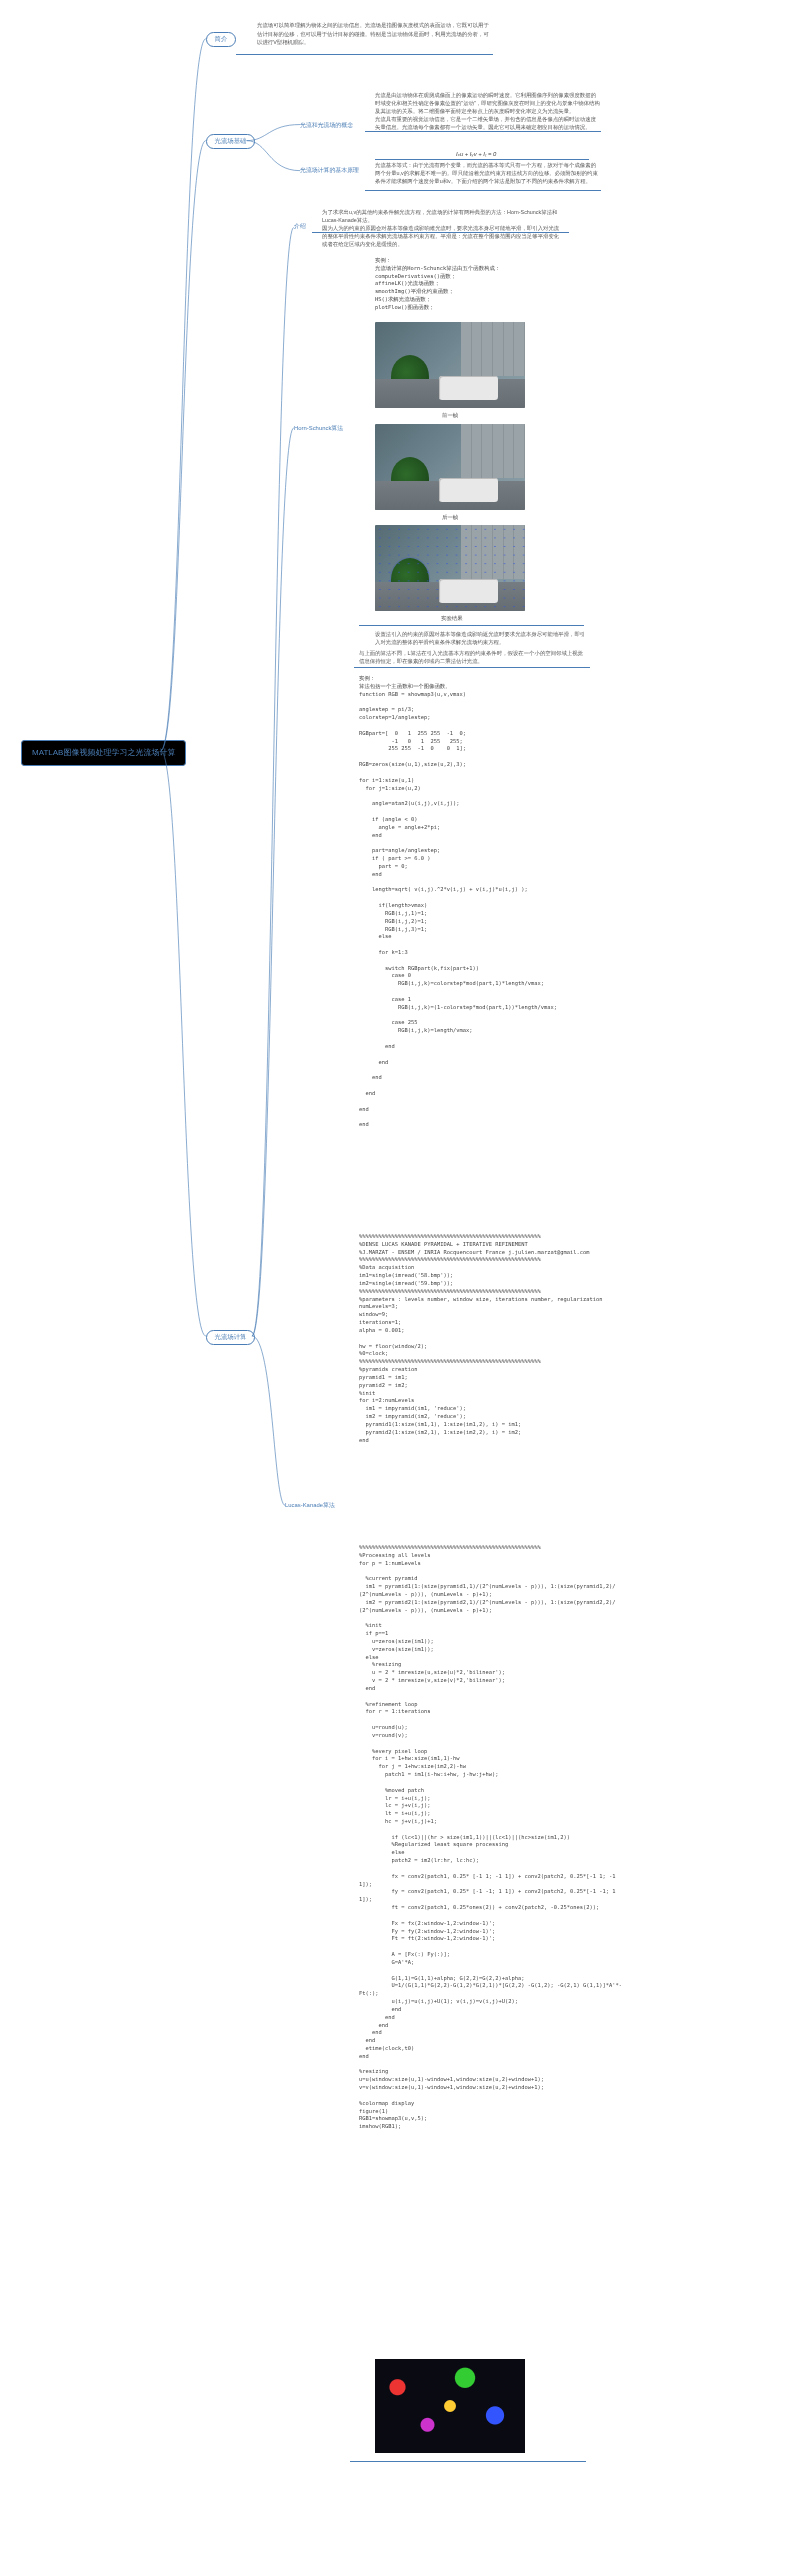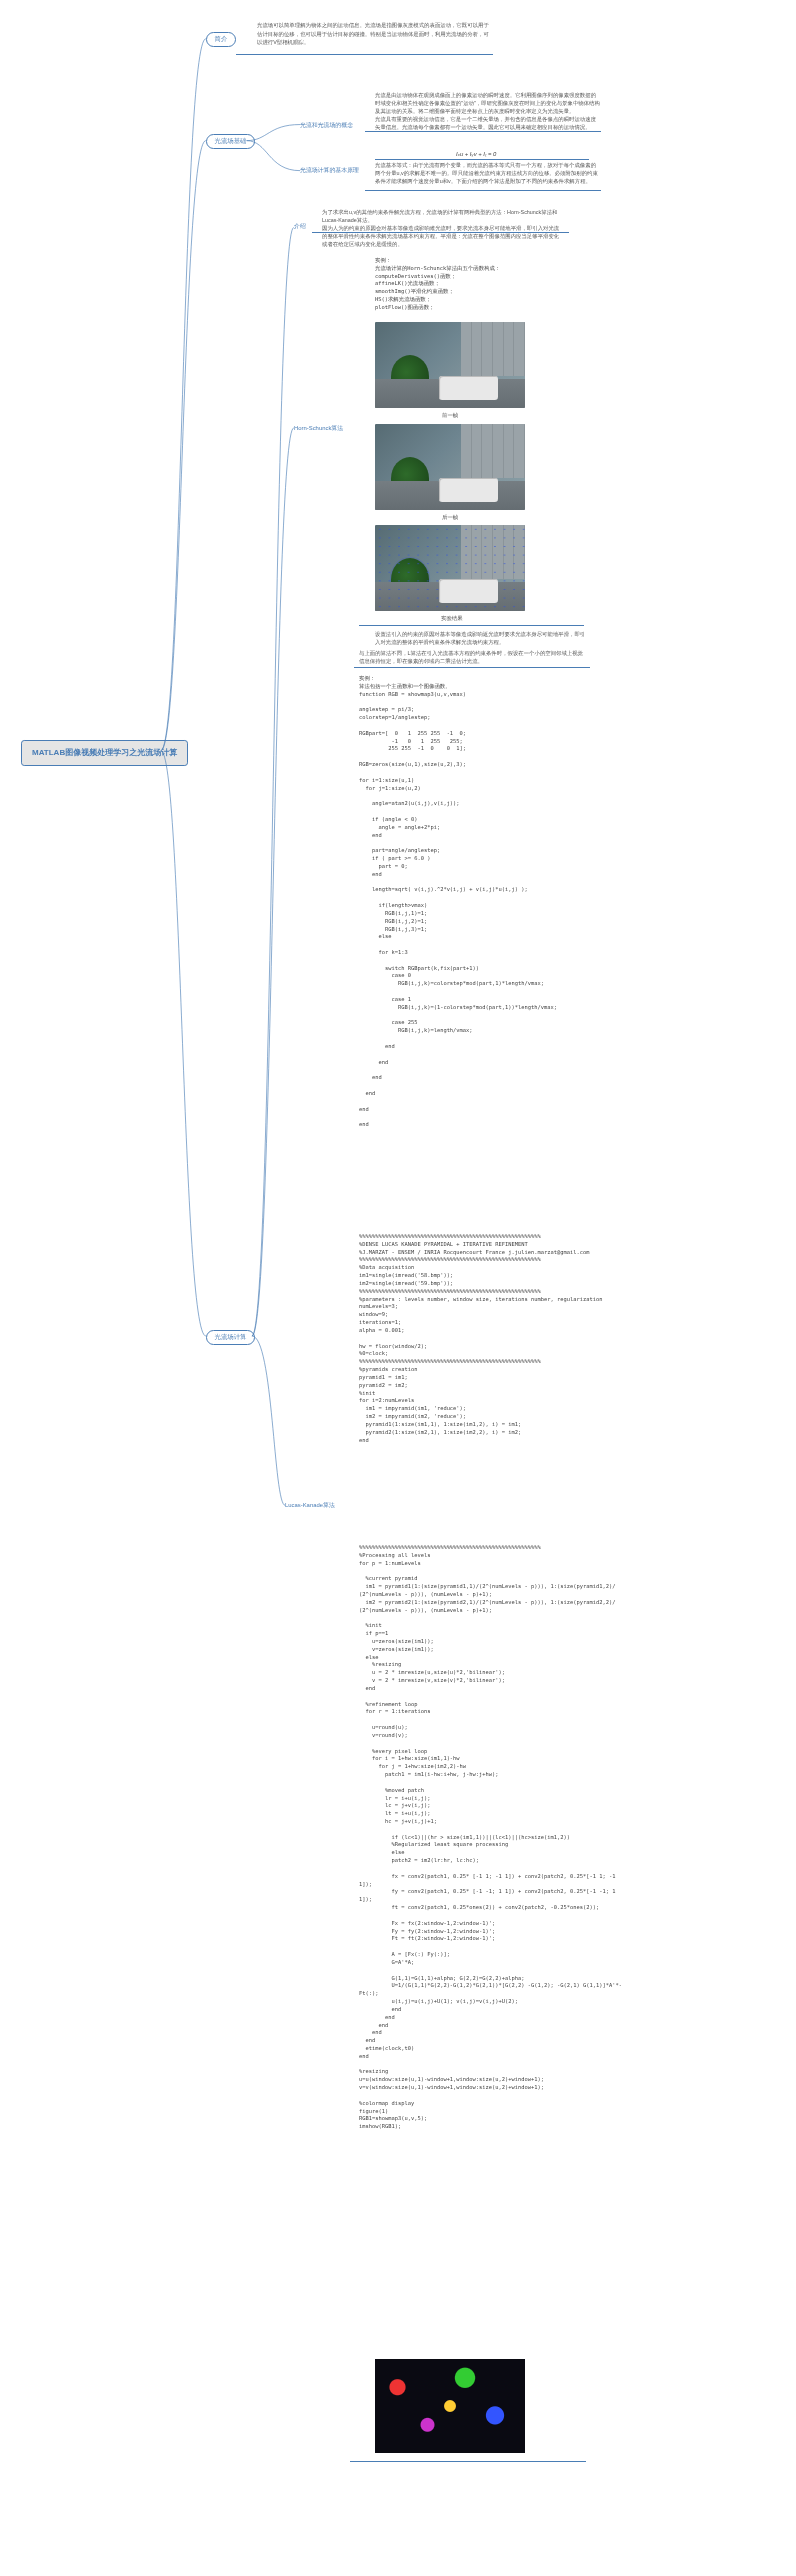--- a/index.html
+++ b/index.html
@@ -1,21 +1,21 @@
 <!DOCTYPE html>
 <html style="font-size:8.6px"><head>
 <meta charset="utf-8">
 <style>
 *{box-sizing:border-box;margin:0;padding:0}
 body{font-family:"Microsoft YaHei",Arial,sans-serif;font-size:5.9px;color:#333;background:#fff;width:796px;position:relative;min-height:2576px}
 .root{
   position:absolute;left:21.4px;top:740px;
   border:1.1px solid #4a7db5;border-radius:3.2px;
-  padding:6.4px 9.6px;font-size:8px;color:#4a7db5;font-weight:700;
-  background:#e5e5e5
+  padding:6.4px 9.6px;font-size:8px;color:#4a7db5;font-weight:400;
+  background:#000000
 }
 .level2{
   position:absolute;
   border:0.5px solid #4a7db5;border-radius:7.5px;
   padding:2.1px 7.5px;font-size:6.4px;color:#4a7db5
 }
 .level3{position:absolute;font-size:5.9px;color:#4a7db5}
 .textblock{position:absolute;font-size:5.4px;color:#555;line-height:1.5;max-width:182px}
 .formula{position:absolute;font-style:italic;font-size:5.9px;color:#444}
 .hr{position:absolute;height:0.5px;background:#4a7db5}

